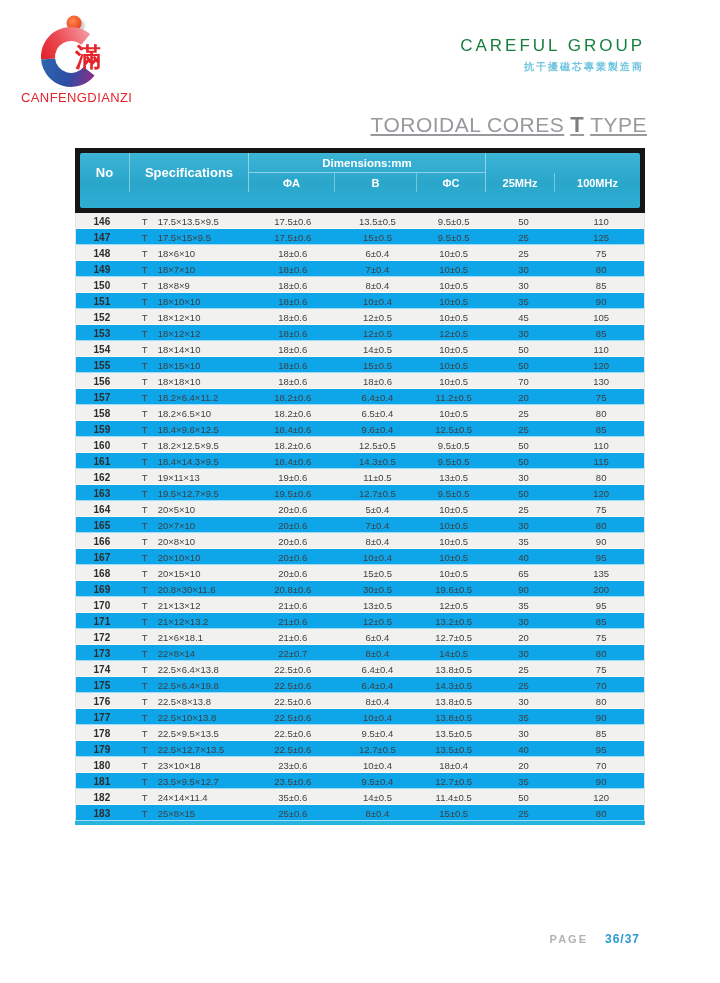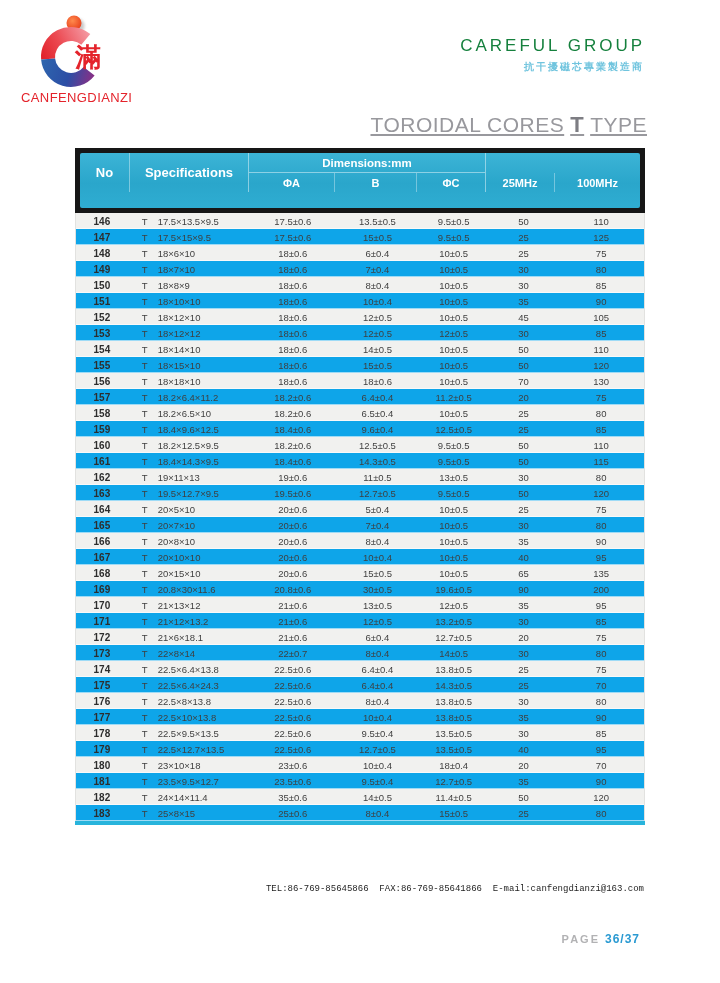--- a/index.html
+++ b/index.html
@@ -48,21 +48,21 @@
       font-size:9.5px;color:#3f3f3f;white-space:nowrap;}
   .td.c-no{font-weight:bold;color:#2d2d2d;font-size:10px;}
   .td.c-spec{justify-content:flex-start;padding-left:14px;}
   .td.c-spec .pfx{margin-right:10px;}
   .bottom-accent{height:4px;background:#28b4dc;}
 
   
   .contact{position:absolute;right:76px;top:884px;font-family:"Liberation Mono", monospace;
            font-size:9px;color:#1e1e1e;white-space:pre;}
   .page-indicator{position:absolute;right:80px;top:929px;white-space:nowrap;}
-  .pg-label{font-size:11px;font-weight:bold;letter-spacing:2px;color:#b2b2b4;margin-right:5px;}
+  .pg-label{font-size:11px;font-weight:bold;letter-spacing:2px;color:#b2b2b4;margin-right:17px;}
   .pg-num{font-size:12px;font-weight:bold;letter-spacing:1px;color:#2a9ad2;}
 </style>
 </head>
 <body>
 
 <div class="page">
 
   <svg class="logo-svg" viewBox="0 0 90 95">
     <defs>
       <linearGradient id="redGrad" x1="60" y1="24" x2="11" y2="50" gradientUnits="userSpaceOnUse">
@@ -457,21 +457,21 @@
           <div class="td">22.5±0.6</div>
           <div class="td">6.4±0.4</div>
           <div class="td">13.8±0.5</div>
           <div class="td">25</div>
           <div class="td">75</div>
         </div>
         <div class="trow alt">
           <div class="td c-no">175</div>
           <div class="td c-spec">
             <span class="pfx">T</span>
-            <span>22.5×6.4×24.3</span>
+            <span>22.5×6.4×19.8</span>
           </div>
           <div class="td">22.5±0.6</div>
           <div class="td">6.4±0.4</div>
           <div class="td">14.3±0.5</div>
           <div class="td">25</div>
           <div class="td">70</div>
         </div>
         <div class="trow">
           <div class="td c-no">176</div>
           <div class="td c-spec">
@@ -565,19 +565,18 @@
           <div class="td">25±0.6</div>
           <div class="td">8±0.4</div>
           <div class="td">15±0.5</div>
           <div class="td">25</div>
           <div class="td">80</div>
         </div>
       </div>
     <div class="bottom-accent"></div>
   </div>
 
-  <div class="contact">TEL:86-769-85645866  FAX:86-769-85641866  E-mail:canfengdianzi@163.com</div>
 
   <div class="page-indicator">
     <span class="pg-label">PAGE</span><span class="pg-num">36/37</span>
   </div>
 
 </div>
 
 </body></html>

